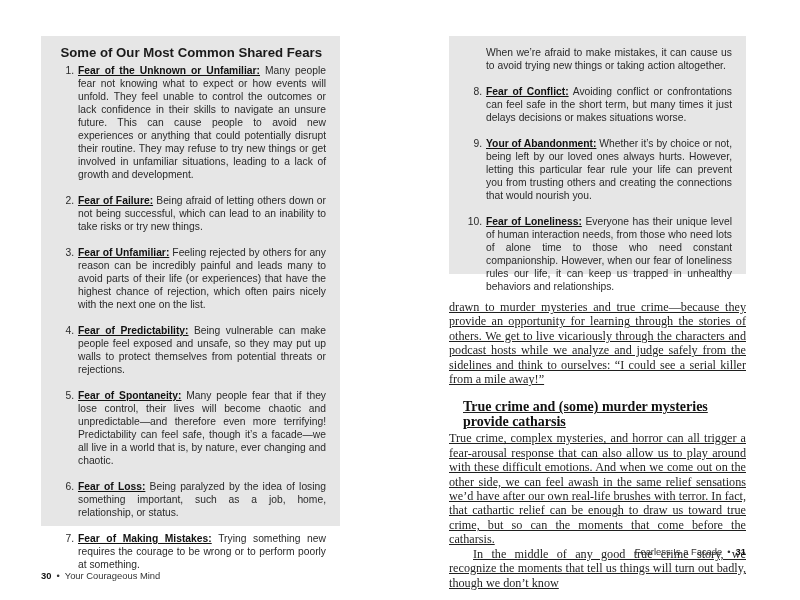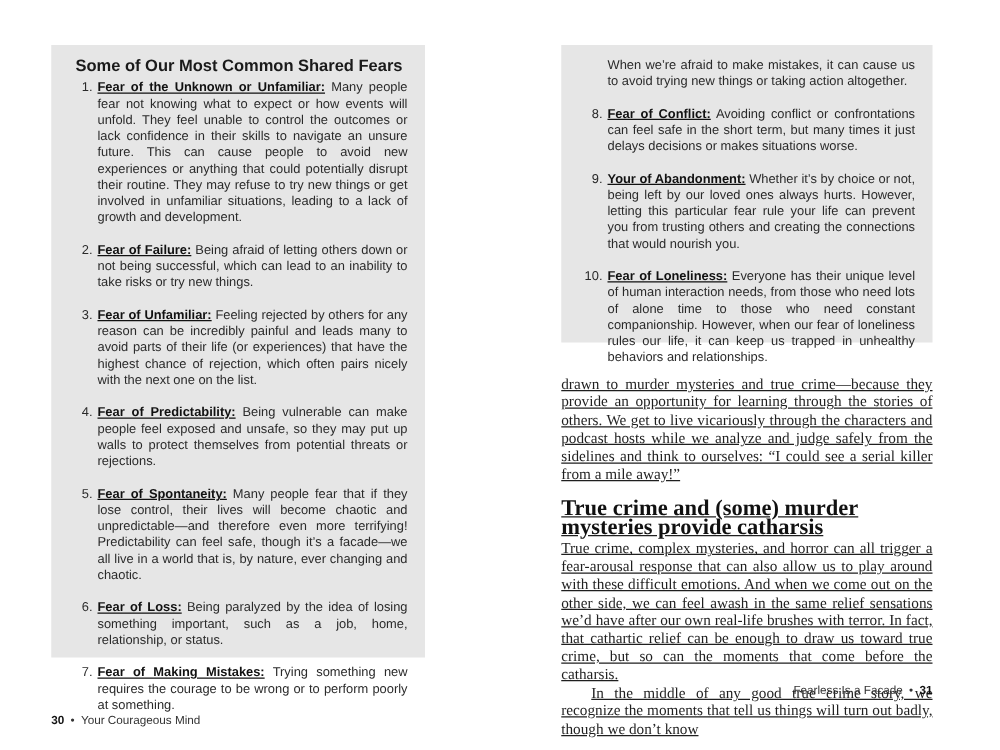--- a/index.html
+++ b/index.html
@@ -29,22 +29,22 @@
   .box-right .fear-item { padding-left: 23px; }
   .body-text {
     position: absolute; left: 49px; top: 300px; width: 297px;
     font-family: "Liberation Serif", serif; font-size: 12.2px; line-height: 14.4px; color: #1f1f1f;
     text-align: justify;
     text-decoration: underline;
   }
   .body-text p { margin: 0; }
   .body-text .indent { text-indent: 24px; }
   .section-heading {
-    font-family: "Liberation Serif", serif; font-weight: bold; font-size: 18px; line-height: 15px;
-    margin: 13px 0 2px 0; text-align: left; color: #111;
+    font-family: "Liberation Serif", serif; font-weight: bold; font-size: 14px; line-height: 15px;
+    margin: 13px 0 2px 14px; text-align: left; color: #111;
   }
   .footer {
     position: absolute; top: 546px; font-family: "Liberation Sans", sans-serif; font-size: 9.4px; color: #333;
   }
   .footer-left { left: 41px; margin-top: 24px; }
   .footer-right { right: 54px; }
   .footer .pnum { font-weight: bold; color: #111; }
   .footer .sep { margin: 0 5px; }
 </style>
 </head>

